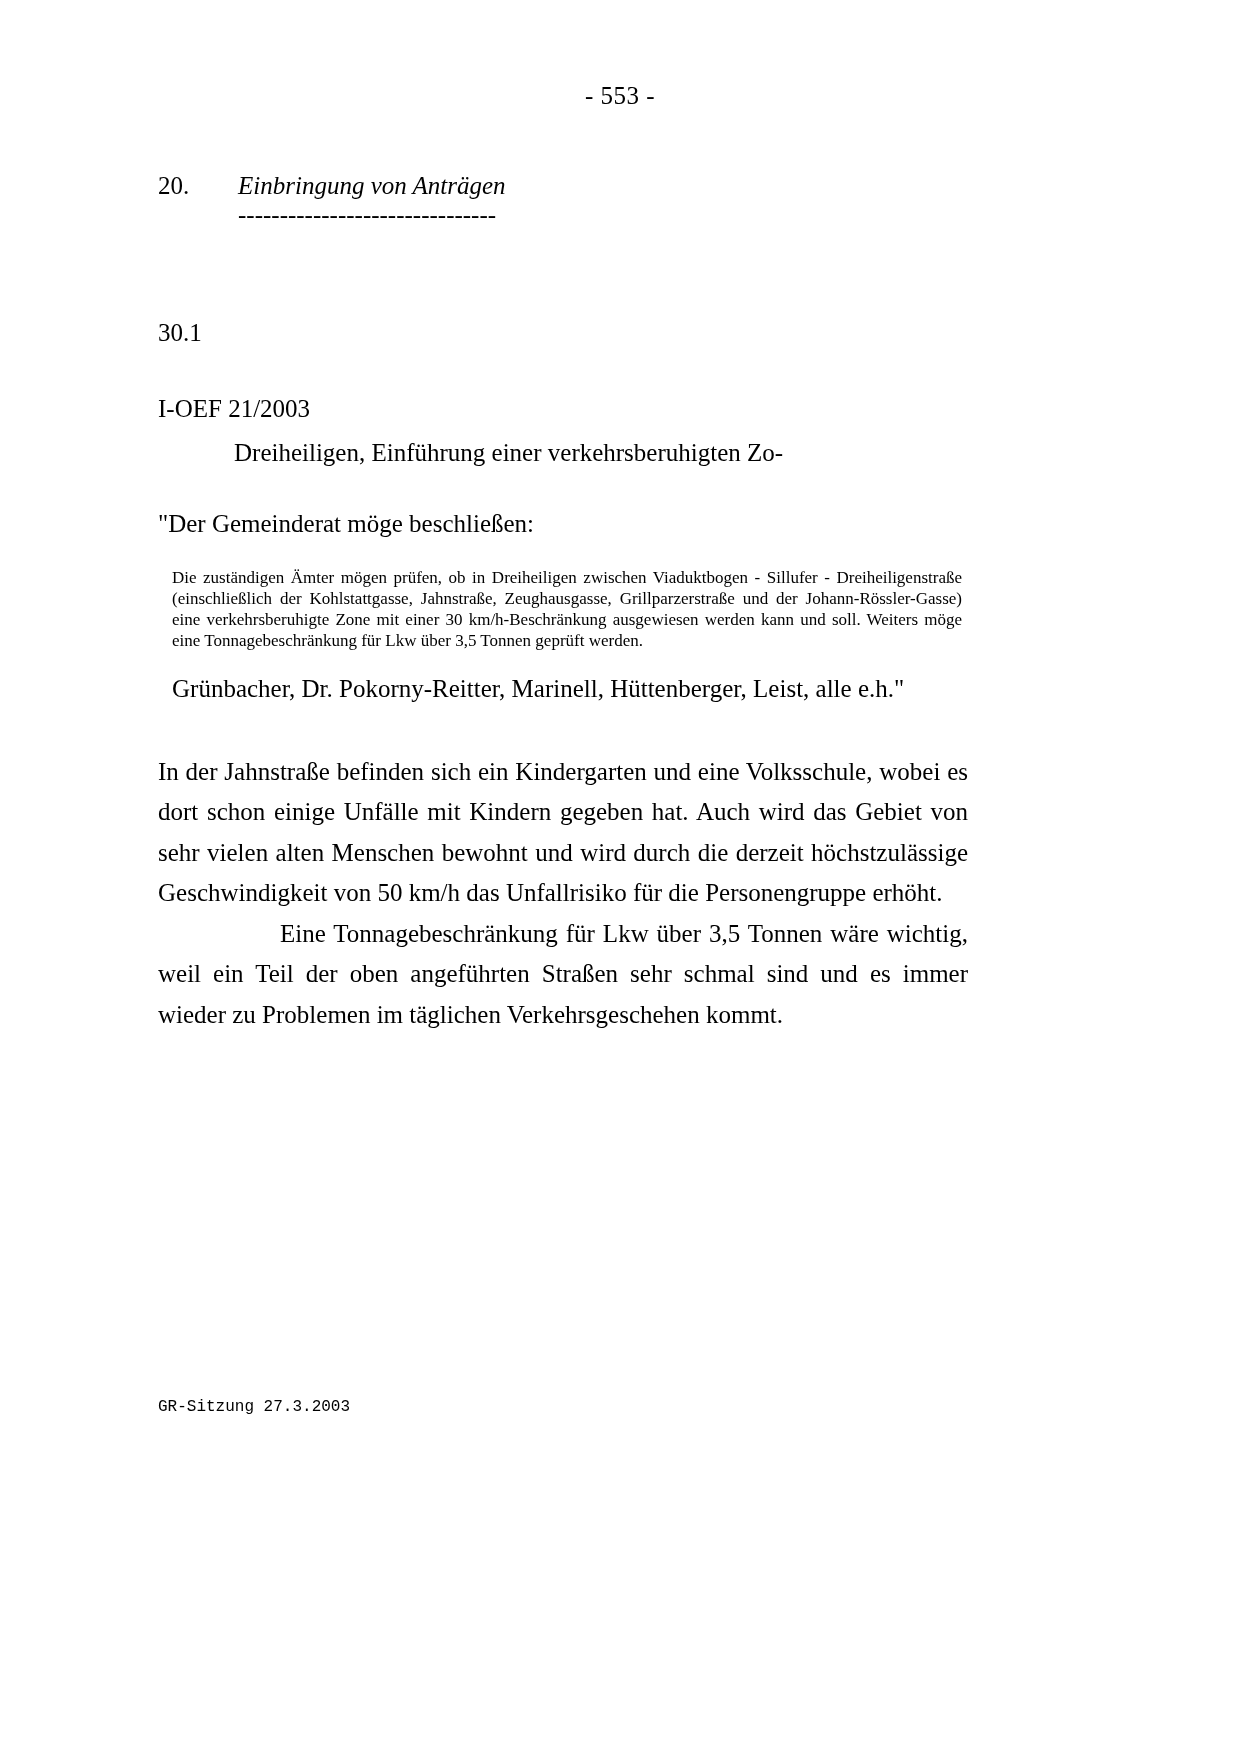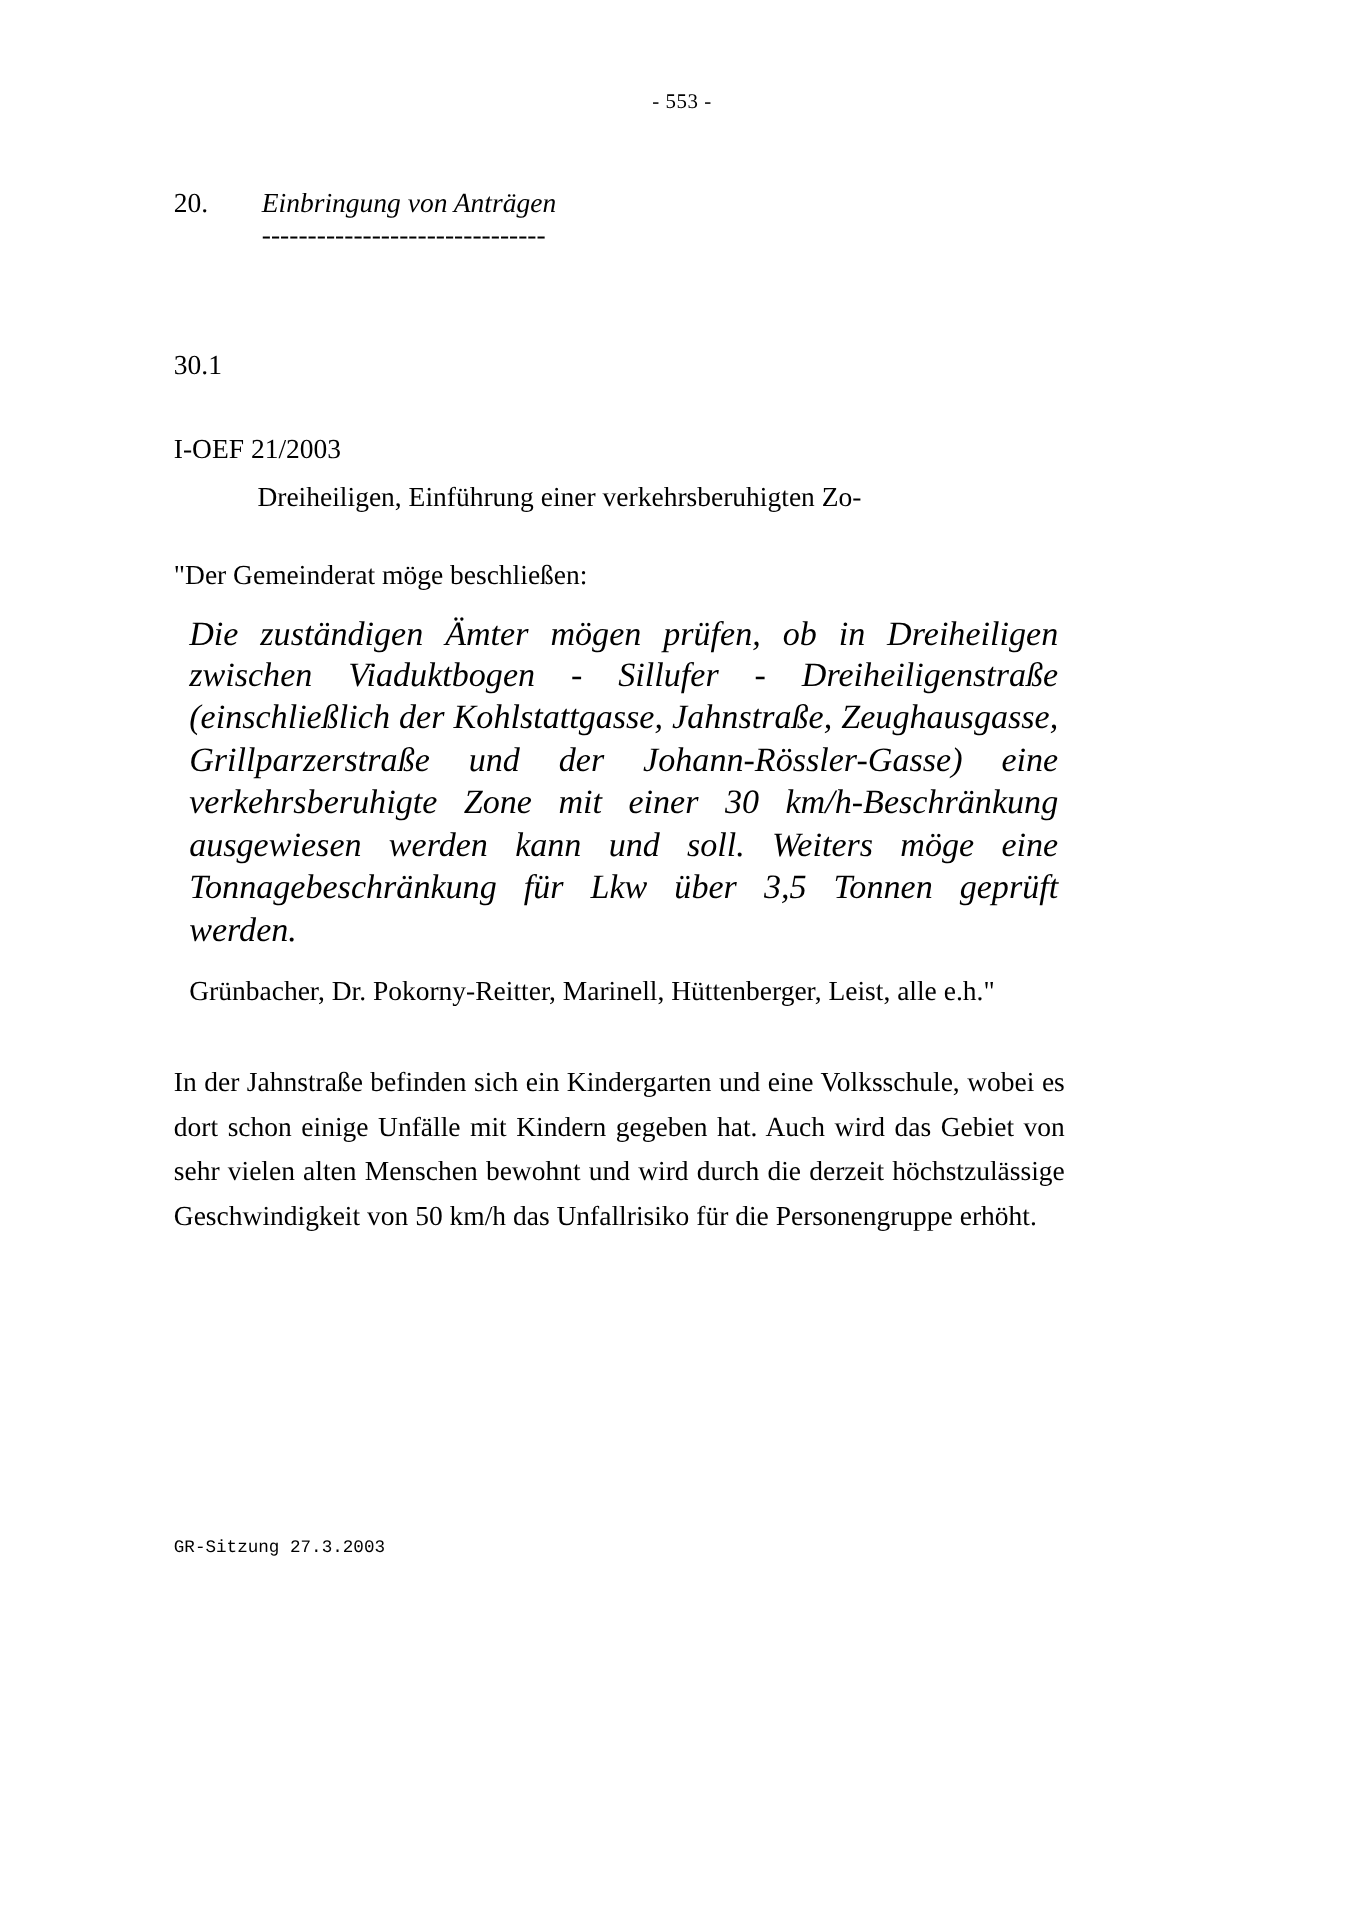--- a/index.html
+++ b/index.html
@@ -16,21 +16,21 @@
     font-family: "Liberation Serif", "DejaVu Serif", serif;
     color: #000000;
     box-sizing: border-box;
   }
   .page-number {
     position: absolute;
     top: 82px;
     left: 0;
     width: 100%;
     text-align: center;
-    font-size: 19px;
+    font-size: 25px;
     letter-spacing: 0.5px;
   }
   .content {
     position: absolute;
     left: 158px;
     top: 172px;
     width: 810px;
   }
   .sec-heading {
     display: flex;
@@ -84,25 +84,24 @@
     text-indent: 122px;
   }
   .quote-intro {
     font-size: 25px;
     margin-top: 40px;
     line-height: 1.3;
   }
   .quote-body {
     margin-left: 14px;
     width: 790px;
-    font-size: 31px;
+    font-size: 17px;
     line-height: 1.24;
     text-align: justify;
-    margin-top: 16px;
-    font-style: italic;
+    margin-top: 26px;
   }
   .quote-sign {
     margin-left: 14px;
     width: 790px;
     font-size: 25px;
     line-height: 1.24;
     margin-top: 22px;
     font-family: Liberation Serif, serif;
   }
   u.name {
@@ -153,19 +152,20 @@
 
 
     <div class="quote-intro">"Der Gemeinderat möge beschließen:</div>
 
     <div class="quote-body">Die zuständigen Ämter mögen prüfen, ob in Dreiheiligen zwischen Viaduktbogen - Sillufer - Dreiheiligenstraße (einschließlich der Kohlstattgasse, Jahnstraße, Zeughausgasse, Grillparzerstraße und der Johann-Rössler-Gasse) eine verkehrsberuhigte Zone mit einer 30 km/h-Beschränkung ausgewiesen werden kann und soll. Weiters möge eine Tonnagebeschränkung für Lkw über 3,5 Tonnen geprüft werden.</div>
 
     <div class="quote-sign">Grünbacher, Dr. Pokorny-Reitter, Marinell, Hüttenberger, Leist, alle e.h."</div>
 
     <div class="body-block">
       <p>In der Jahnstraße befinden sich ein Kindergarten und eine Volksschule, wobei es dort schon einige Unfälle mit Kindern gegeben hat. Auch wird das Gebiet von sehr vielen alten Menschen bewohnt und wird durch die derzeit höchstzulässige Geschwindigkeit von 50 km/h das Unfallrisiko für die Personengruppe erhöht.</p>
+      <p class="indent-first">Eine Tonnagebeschränkung für Lkw über 3,5 Tonnen wäre wichtig, weil ein Teil der oben angeführten Straßen sehr schmal sind und es immer wieder zu Problemen im täglichen Verkehrsgeschehen kommt.</p>
     </div>
 
   </div>
 
   <div class="footer">GR-Sitzung 27.3.2003</div>
 
 </div>
 
 </body></html>

